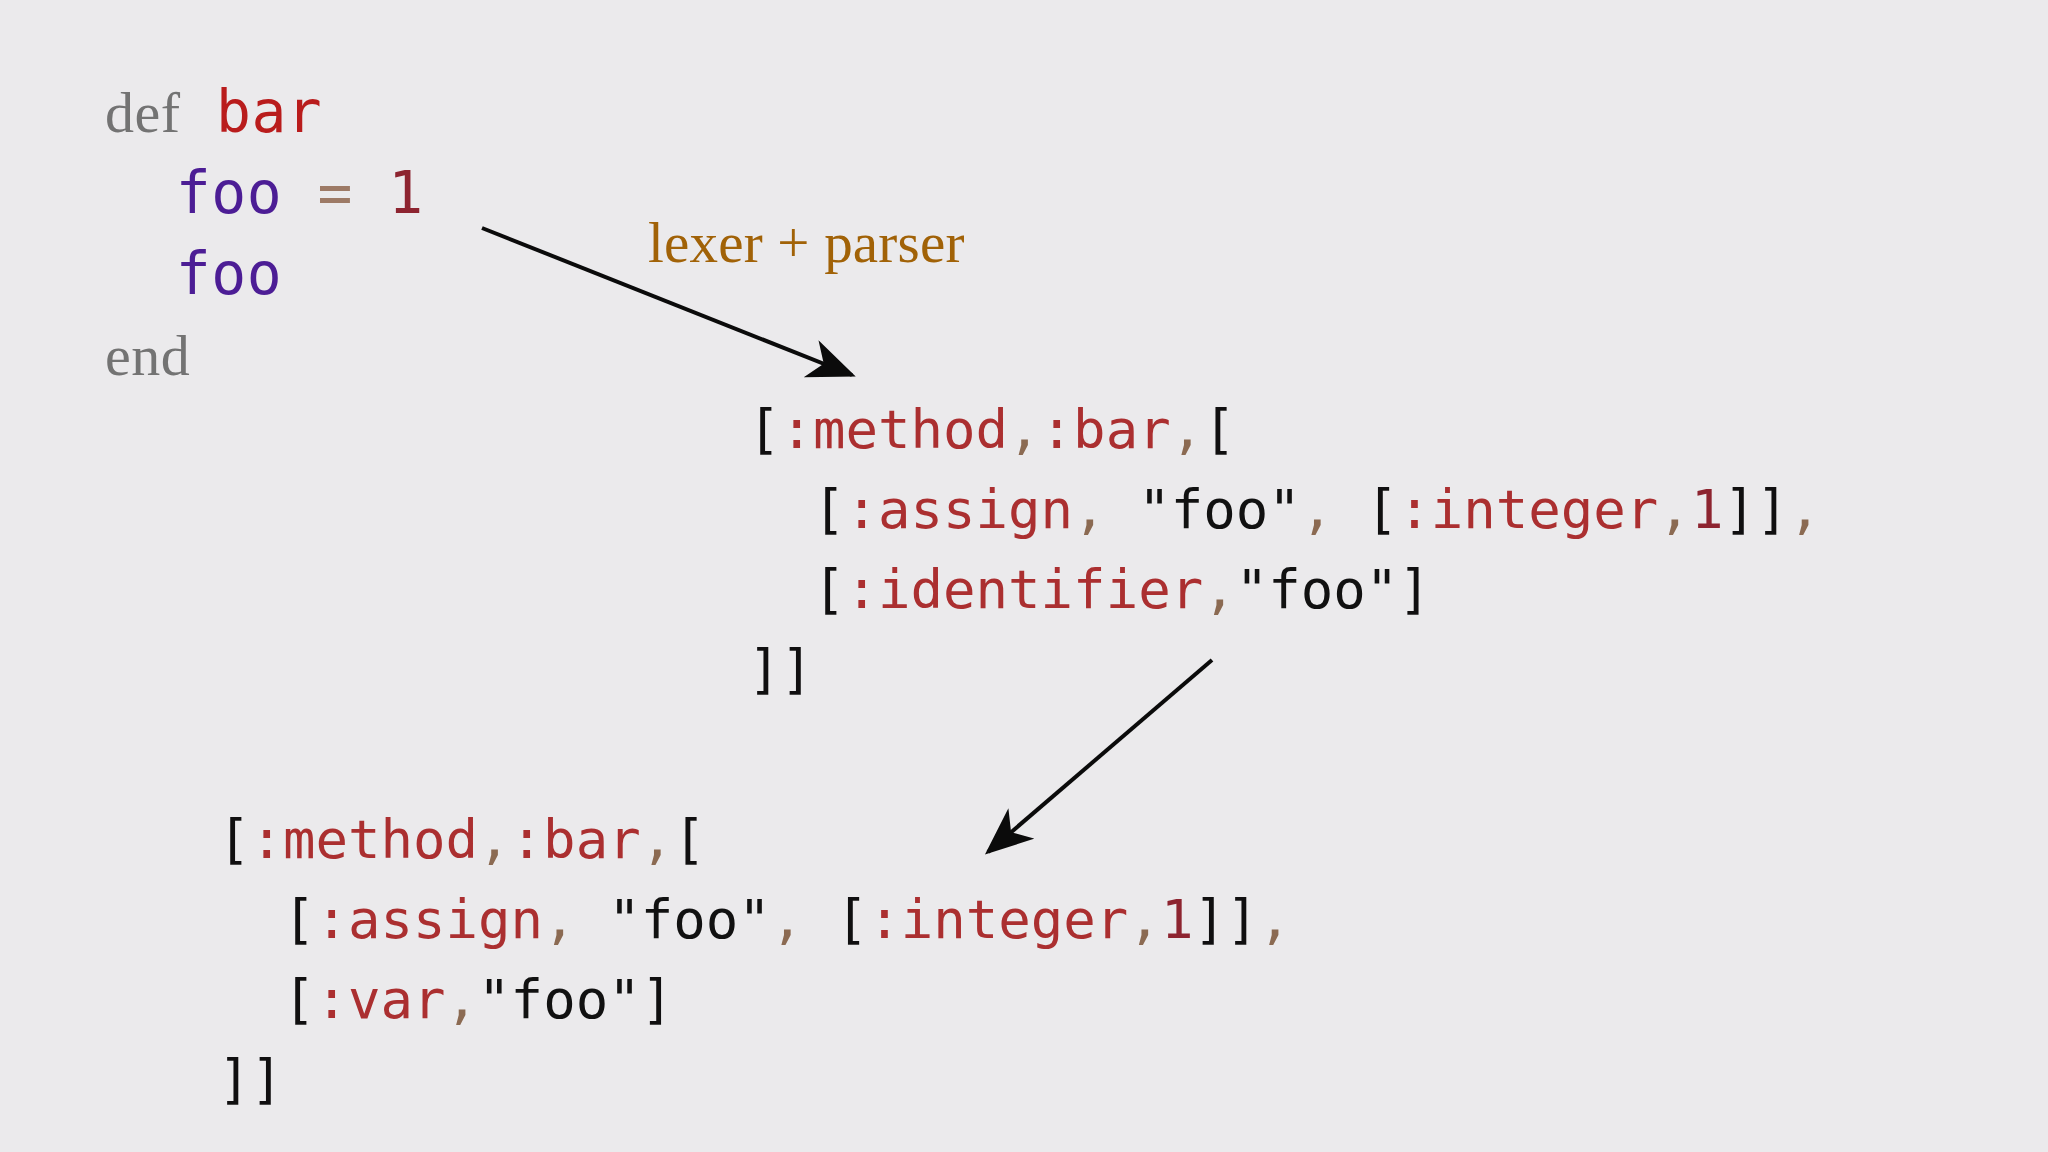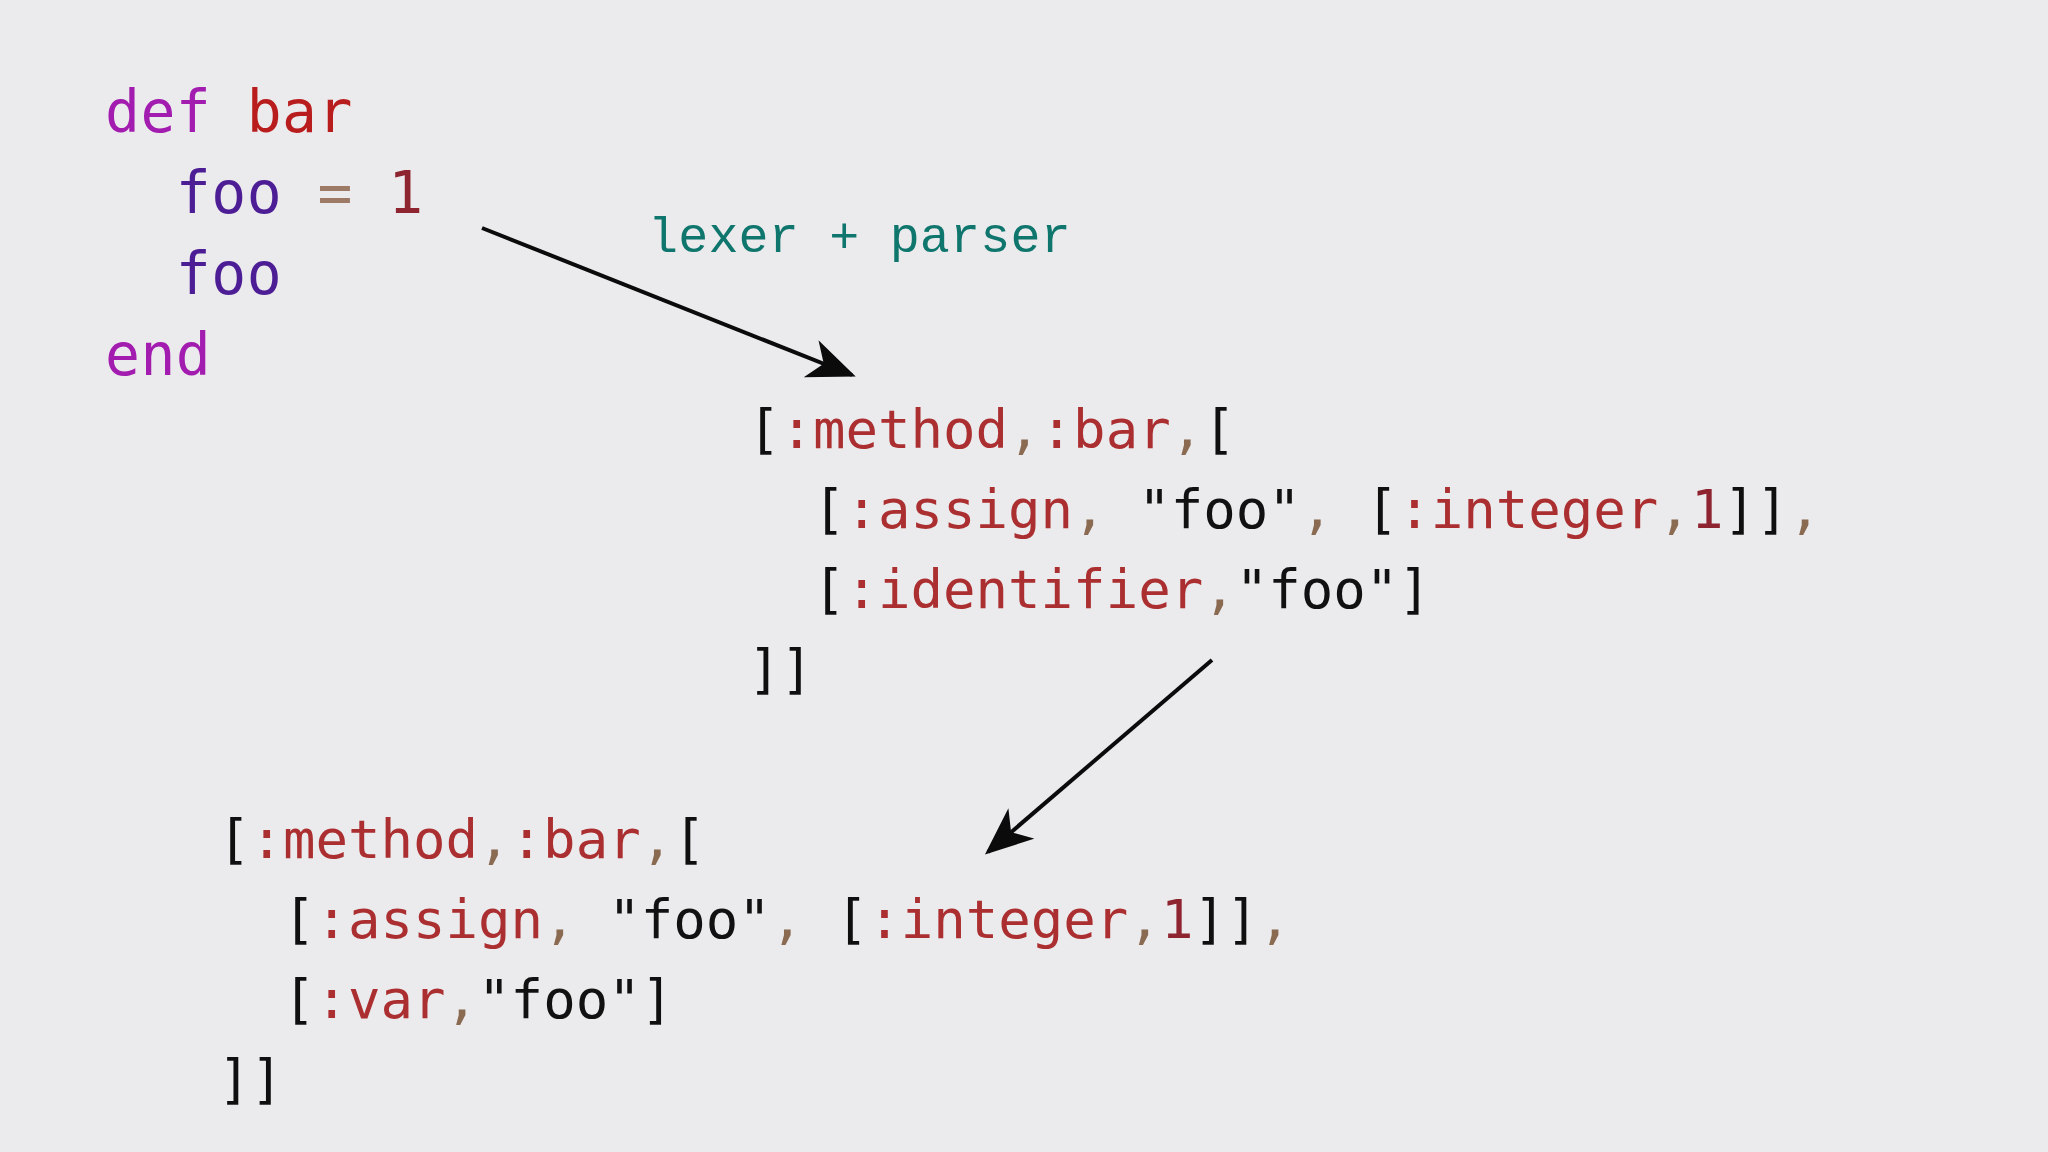--- a/index.html
+++ b/index.html
@@ -29,21 +29,21 @@
   
   .source {
     left: 105px;
     top: 72px;
     font-family: "DejaVu Sans Mono", monospace;
     font-size: 58px;
     line-height: 81px;
     letter-spacing: 0.5px;
   }
   .src-line { white-space: pre; }
-  .kw      { color: #a21caf; }
+  .kw      { color: #737373; font-family: Liberation Serif, serif; }
   .methname{ color: #b91c1c; }
   .plain   { color: #4c1d95; }
   .op      { color: #9d7a66; }
   .num     { color: #8d2430; }
 
   
   .ast {
     font-family: "DejaVu Sans Mono", monospace;
     font-size: 54px;
     line-height: 80px;
@@ -53,23 +53,23 @@
   .ast-bottom { left: 218px; top: 800px; }
 
   .brk  { color: #100f10; }
   .sym  { color: #ab2f30; }
   .comma{ color: #8b6a52; }
   .str  { color: #111111; }
   .int  { color: #8d2430; }
 
   
   .annot {
-    font-family: Liberation Mono, monospace;
-    font-size: 50px;
-    color: #0f766e;
+    font-family: Liberation Serif, serif;
+    font-size: 57px;
+    color: #a16207;
     letter-spacing: 0.2px;
   }
   .annot-lexer { left: 648px; top: 210px; }
   .annot-extra { left: 1175px; top: 740px; }
 
   
   .arrow-svg { position: absolute; left: 0; top: 0; overflow: visible; pointer-events: none; }
 </style>
 </head>
 <body>

